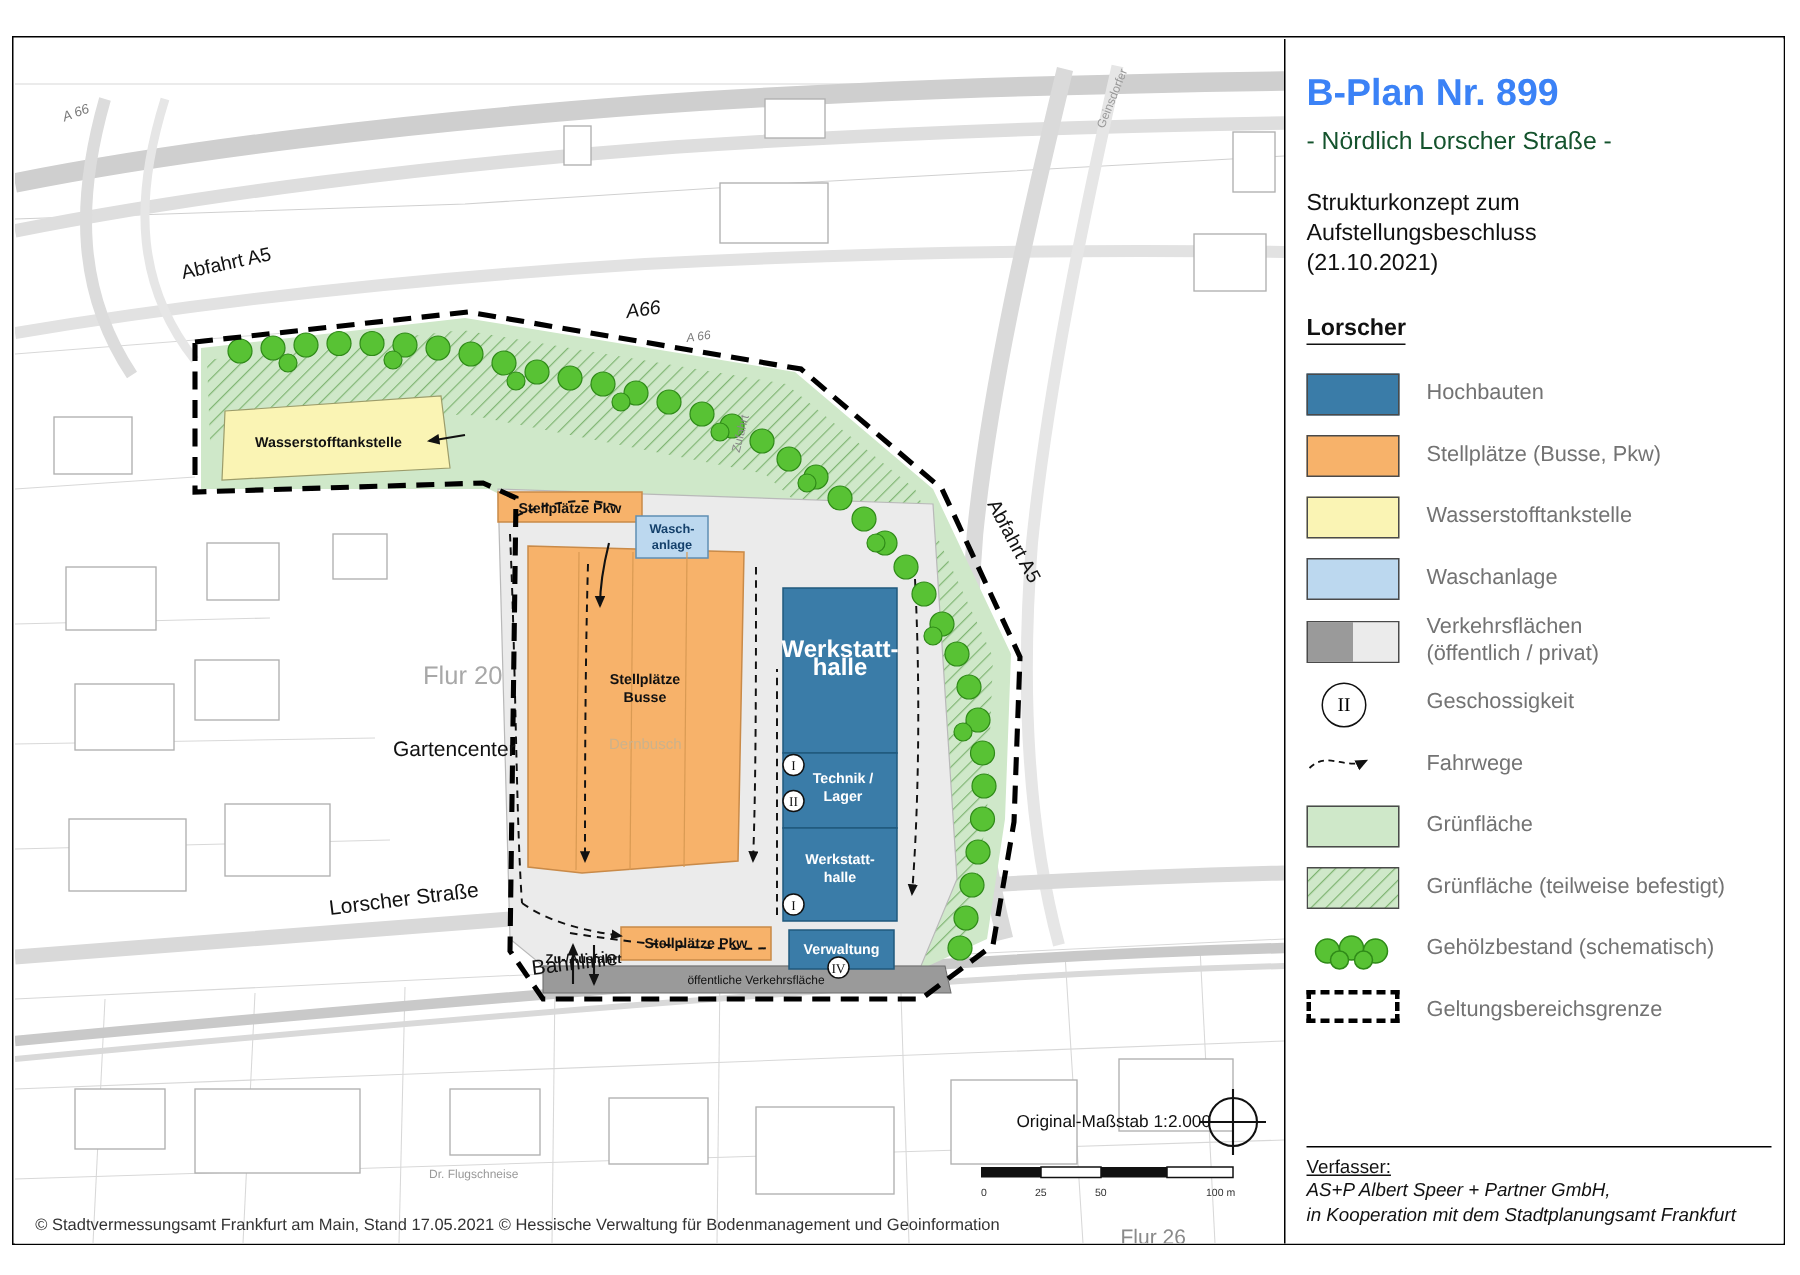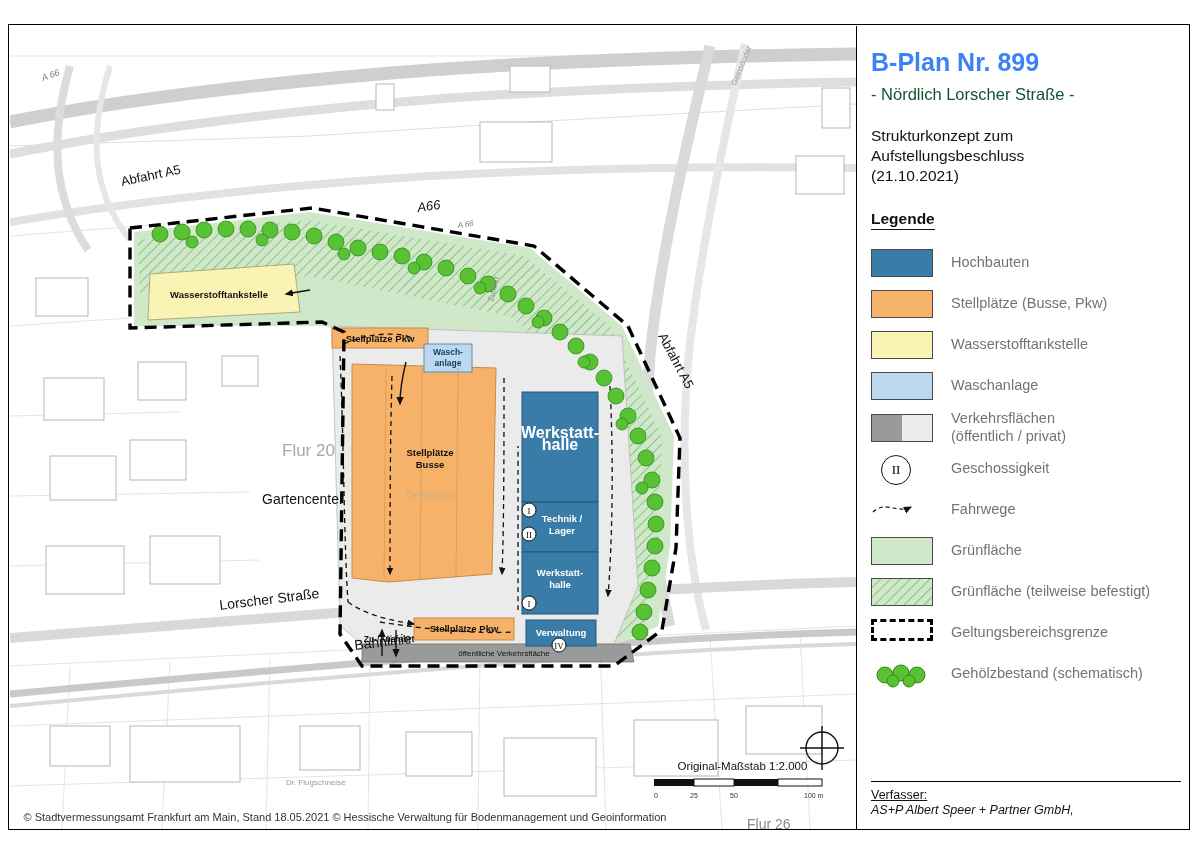--- a/index.html
+++ b/index.html
@@ -162,21 +162,21 @@
   .scale-block {
     position: absolute;
     right: 18px;
     bottom: 24px;
     width: 190px;
     text-align: center;
   }
   .scale-text {
     font-size: 11.5px;
     color: #111;
-    margin-bottom: 3px;
+    margin-bottom: 20px;
   }
 </style>
 </head>
 <body>
 
 <div id="page">
   <div class="frame"></div>
 
   <div id="map-panel">
     <svg id="map-svg" width="846" height="803" viewBox="0 0 846 803">
@@ -432,33 +432,33 @@
         <rect x="46" y="4" width="40" height="7" fill="#fff" stroke="#111" stroke-width="1"></rect>
         <rect x="86" y="4" width="44" height="7" fill="#111"></rect>
         <rect x="130" y="4" width="44" height="7" fill="#fff" stroke="#111" stroke-width="1"></rect>
         <text x="6" y="23" font-size="7" fill="#333" font-family="Liberation Sans, sans-serif">0</text>
         <text x="42" y="23" font-size="7" fill="#333" font-family="Liberation Sans, sans-serif">25</text>
         <text x="82" y="23" font-size="7" fill="#333" font-family="Liberation Sans, sans-serif">50</text>
         <text x="156" y="23" font-size="7" fill="#333" font-family="Liberation Sans, sans-serif">100 m</text>
       </svg>
     </div>
 
-    <div class="map-credit">© Stadtvermessungsamt Frankfurt am Main, Stand 18.05.2021 © Hessische Verwaltung für Bodenmanagement und Geoinformation</div>
+    <div class="map-credit">© Stadtvermessungsamt Frankfurt am Main, Stand 17.05.2021 © Hessische Verwaltung für Bodenmanagement und Geoinformation</div>
   </div>
 
   <div id="legend-panel">
     <div class="plan-title">B-Plan Nr. 899</div>
     <div class="plan-subtitle">- Nördlich Lorscher Straße -</div>
     <div class="plan-desc">
       <div>Strukturkonzept zum</div>
       <div>Aufstellungsbeschluss</div>
       <div>(21.10.2021)</div>
     </div>
 
-    <div class="legend-heading">Legende</div>
+    <div class="legend-heading">Lorscher</div>
 
     <div class="legend-list">
 
       <div class="legend-row">
         <div class="legend-sym">
           <div class="sw" style="background:#3a7ca8"></div>
         </div>
         <div class="legend-label">Hochbauten</div>
       </div>
 
@@ -528,38 +528,39 @@
         <div class="legend-sym">
           <svg width="62" height="28">
             <rect x="0.5" y="0.5" width="61" height="27" fill="url(#hatchGreenLeg)" stroke="#4a4a4a" stroke-width="1"></rect>
           </svg>
         </div>
         <div class="legend-label">Grünfläche (teilweise befestigt)</div>
       </div>
 
       <div class="legend-row">
         <div class="legend-sym">
-          <div class="sw-dash"></div>
-        </div>
-        <div class="legend-label">Geltungsbereichsgrenze</div>
-      </div>
-
-      <div class="legend-row">
-        <div class="legend-sym">
           <svg width="62" height="28">
             <circle cx="14" cy="15" r="8" fill="#58c234" stroke="#2f8a18" stroke-width="1"></circle>
             <circle cx="30" cy="13" r="8" fill="#58c234" stroke="#2f8a18" stroke-width="1"></circle>
             <circle cx="46" cy="15" r="8" fill="#58c234" stroke="#2f8a18" stroke-width="1"></circle>
             <circle cx="22" cy="21" r="6" fill="#58c234" stroke="#2f8a18" stroke-width="1"></circle>
             <circle cx="38" cy="21" r="6" fill="#58c234" stroke="#2f8a18" stroke-width="1"></circle>
           </svg>
         </div>
         <div class="legend-label">Gehölzbestand (schematisch)</div>
       </div>
 
+      <div class="legend-row">
+        <div class="legend-sym">
+          <div class="sw-dash"></div>
+        </div>
+        <div class="legend-label">Geltungsbereichsgrenze</div>
+      </div>
+
     </div>
 
     <div class="verfasser">
       <div class="verfasser-title">Verfasser:</div>
       <div class="verfasser-line">AS+P Albert Speer + Partner GmbH,</div>
+      <div class="verfasser-line">in Kooperation mit dem Stadtplanungsamt Frankfurt</div>
     </div>
   </div>
 </div>
 
 </body></html>

